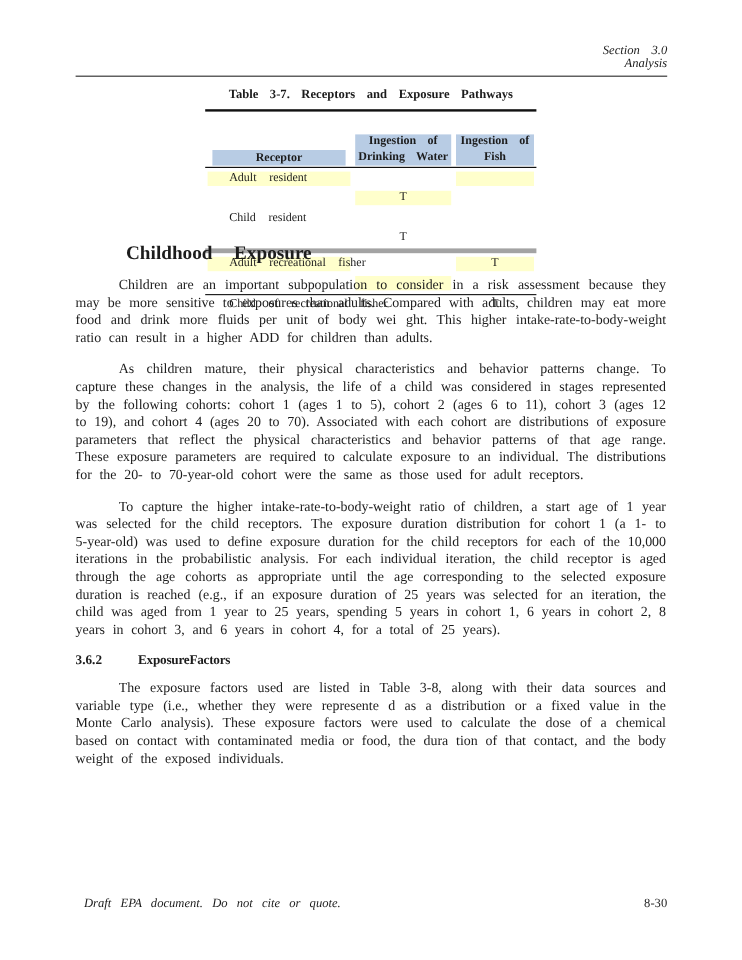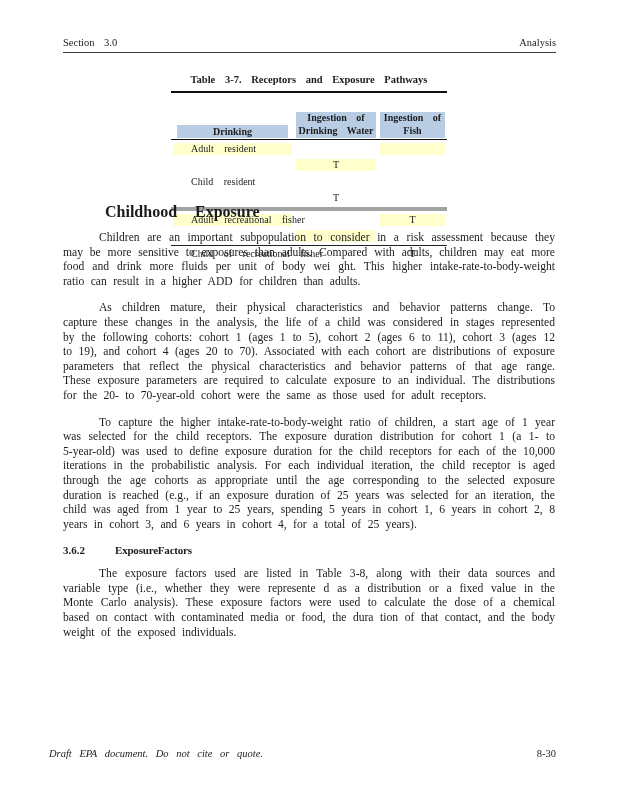--- a/index.html
+++ b/index.html
@@ -7,22 +7,22 @@
     width:618px; height:800px; position:relative; overflow:hidden;
     font-family:"Liberation Serif", serif; color:#1c1c1c;
     -webkit-font-smoothing:antialiased;
   }
   .page { position:absolute; inset:0; width:618px; height:800px; background:#fff; }
 
   
   .page-header {
     position:absolute; top:37px; left:63px; right:62px;
     display:flex; justify-content:space-between; align-items:flex-end;
-    font-size:10.5px;
-    padding-bottom:4px; border-bottom:1.5px solid #3a3a3a;
+    font-style:italic; font-size:10.5px;
+    padding-bottom:4px; border-bottom:1.5px solid #3a3a3a;flex-direction:column;
   }
   .page-header .hl-left { word-spacing:7px; }
 
   
   .table-title {
     position:absolute; top:74px; left:0; right:0;
     text-align:center; font-weight:bold; font-size:10.5px; word-spacing:7px;
   }
 
   
@@ -61,41 +61,41 @@
   }
   .content p {
     margin:0 0 12px 0; font-size:11.6px; line-height:14.6px;
     text-align:justify; text-indent:36px; word-spacing:3.5px;
   }
   .num-heading { font-weight:bold; font-size:11px; margin:2px 0 11px 0; }
   .num-heading .sec-title { margin-left:30px; letter-spacing:-0.2px; }
 
   
   .page-footer {
-    position:absolute; top:748px; left:49px; right:62px;
+    position:absolute; top:748px; left:70px; right:62px;
     display:flex; justify-content:space-between; font-size:10.5px;align-items:center;
   }
   .page-footer .fl-left { font-style:italic; word-spacing:5px; }
 </style>
 </head>
 <body>
 
 <div class="page">
 
   <div class="page-header">
     <span class="hl-left">Section 3.0</span>
     <span class="hl-right">Analysis</span>
   </div>
 
   <div class="table-title">Table 3-7. Receptors and Exposure Pathways</div>
 
   <div class="rtable">
     <div class="trow thead-row">
       <div class="cell c-receptor">
-        <div class="hfill one-line">Drinking</div>
+        <div class="hfill one-line">Receptor</div>
       </div>
       <div class="cell c-dw">
         <div class="hfill two-line">Ingestion of Drinking Water</div>
       </div>
       <div class="cell c-fish">
         <div class="hfill two-line">Ingestion of Fish</div>
       </div>
     </div>
 
     <div class="trow drow hl">

